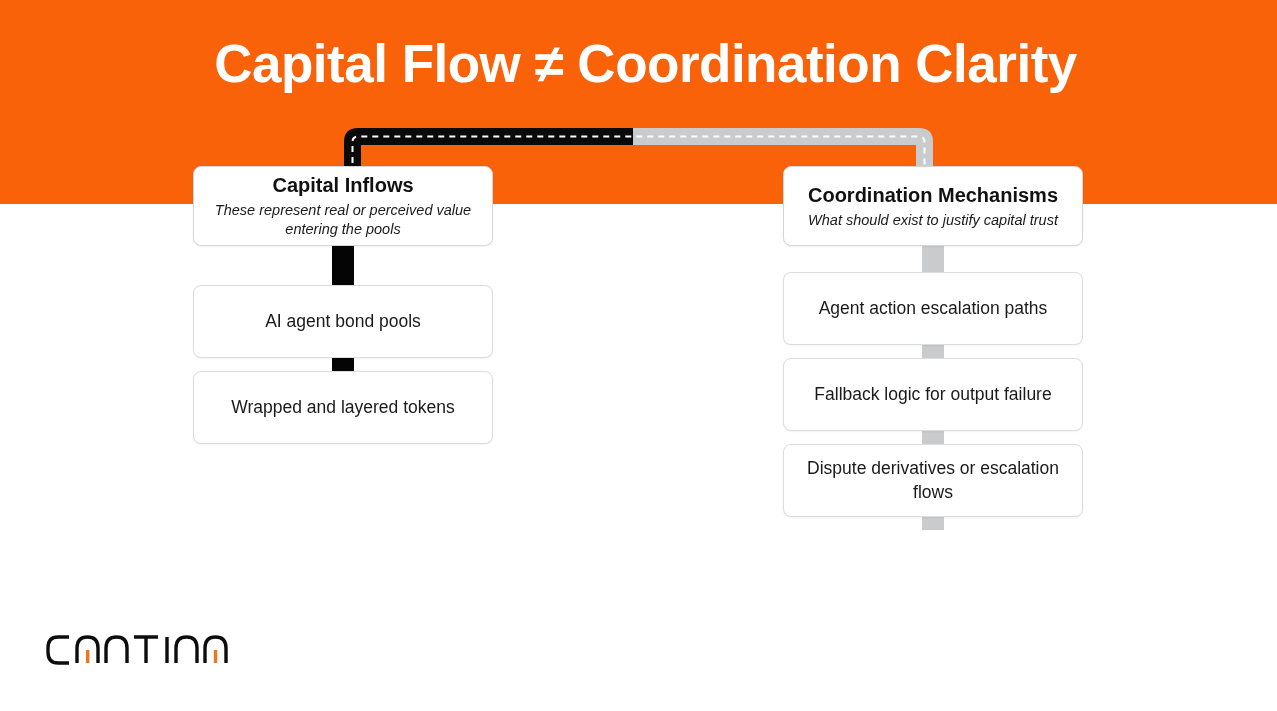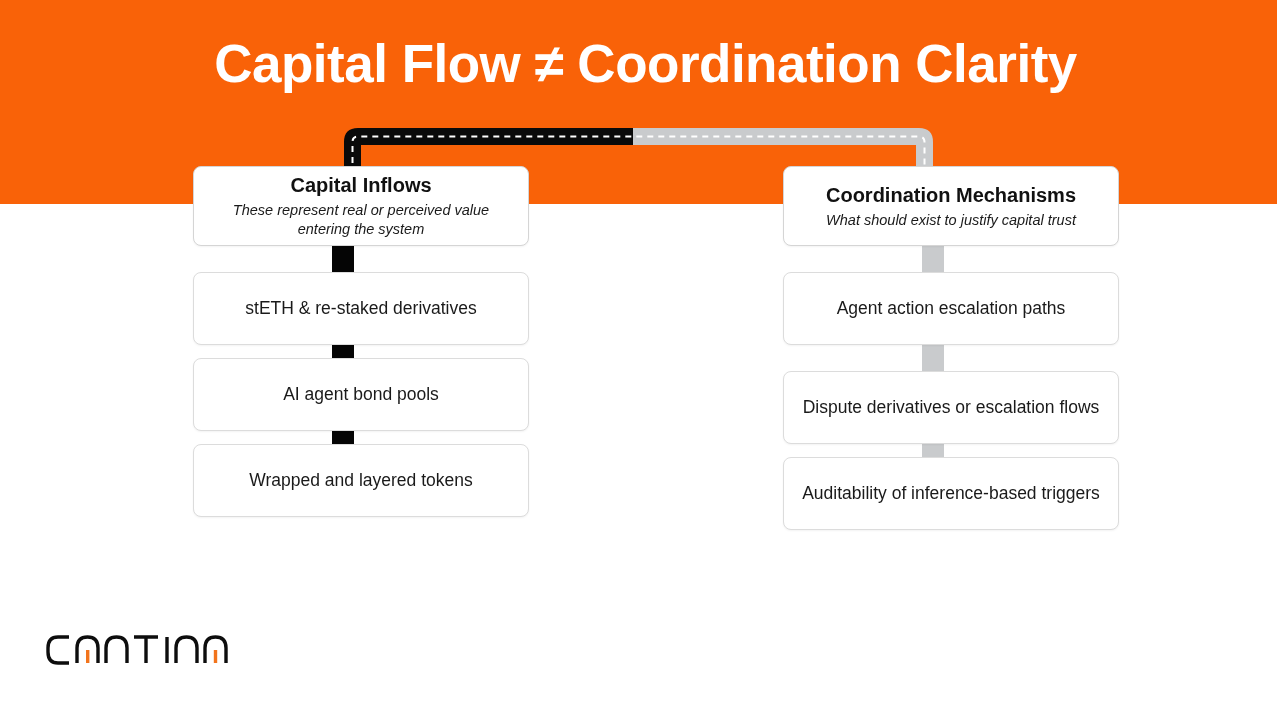--- a/index.html
+++ b/index.html
@@ -61,21 +61,21 @@
   .column {
     position: absolute;
     width: 300px;
     z-index: 4;
   }
   .column.left  { left: 193px; top: 166px; }
   .column.right { left: 783px; top: 166px; }
 
   .card {
     position: relative;
-    width: 336px;
+    width: 300px;
     background: #ffffff;
     border: 1px solid #dcdcdc;
     border-radius: 8px;
     box-shadow: 0 1px 2px rgba(0,0,0,0.05);
     display: flex;
     flex-direction: column;
     align-items: center;
     justify-content: center;
     text-align: center;
     padding: 10px 14px;
@@ -149,31 +149,28 @@
       <path d="M 300 11 L 586 11 Q 600 11 600 25 L 600 90 L 583 90 L 583 28 L 300 28 Z" fill="#c9cbcd"></path>
 
       <path d="M 19.5 90 L 19.5 25 Q 19.5 19.5 25 19.5 L 586 19.5 Q 591.5 19.5 591.5 25 L 591.5 90" fill="none" stroke="#ffffff" stroke-width="2" stroke-dasharray="6 5"></path>
     </svg>
   </div>
 
   <div class="column left">
 
     <div class="card header-card">
       <div class="card-title">Capital Inflows</div>
-      <div class="card-sub">These represent real or perceived value entering the system</div>
-    </div>
-
-    <div class="nub dark"></div>
-
-
-    <div class="nub dark"></div>
-
-    <div class="card item-card">
-      <div class="card-label">stETH &amp; re-staked derivatives</div>
-    </div>
+      <div class="card-sub">These represent real or perceived value entering the pools</div>
+    </div>
+
+    <div class="nub dark"></div>
+
+
+    <div class="nub dark"></div>
+
 
     <div class="nub dark"></div>
 
     <div class="card item-card">
       <div class="card-label">AI agent bond pools</div>
     </div>
 
     <div class="nub dark"></div>
 
     <div class="card item-card">
@@ -193,32 +190,32 @@
 
 
     <div class="nub light"></div>
 
     <div class="card item-card">
       <div class="card-label">Agent action escalation paths</div>
     </div>
 
     <div class="nub light"></div>
 
+    <div class="card item-card">
+      <div class="card-label">Fallback logic for output failure</div>
+    </div>
 
     <div class="nub light"></div>
 
     <div class="card item-card">
       <div class="card-label">Dispute derivatives or escalation flows</div>
     </div>
 
     <div class="nub light"></div>
 
-    <div class="card item-card">
-      <div class="card-label">Auditability of inference-based triggers</div>
-    </div>
 
   </div>
 
   <div class="logo">
     <svg width="185" height="32" viewBox="0 0 185 32" xmlns="http://www.w3.org/2000/svg">
       <g fill="none" stroke="#0d0d0d" stroke-width="3.4" stroke-linecap="butt">
 
         <path d="M 23 3 L 12 3 Q 2 3 2 14 L 2 18 Q 2 29 12 29 L 23 29"></path>
 
         <path d="M 31 29 L 31 14 Q 31 3 41.5 3 Q 52 3 52 14 L 52 29"></path>

